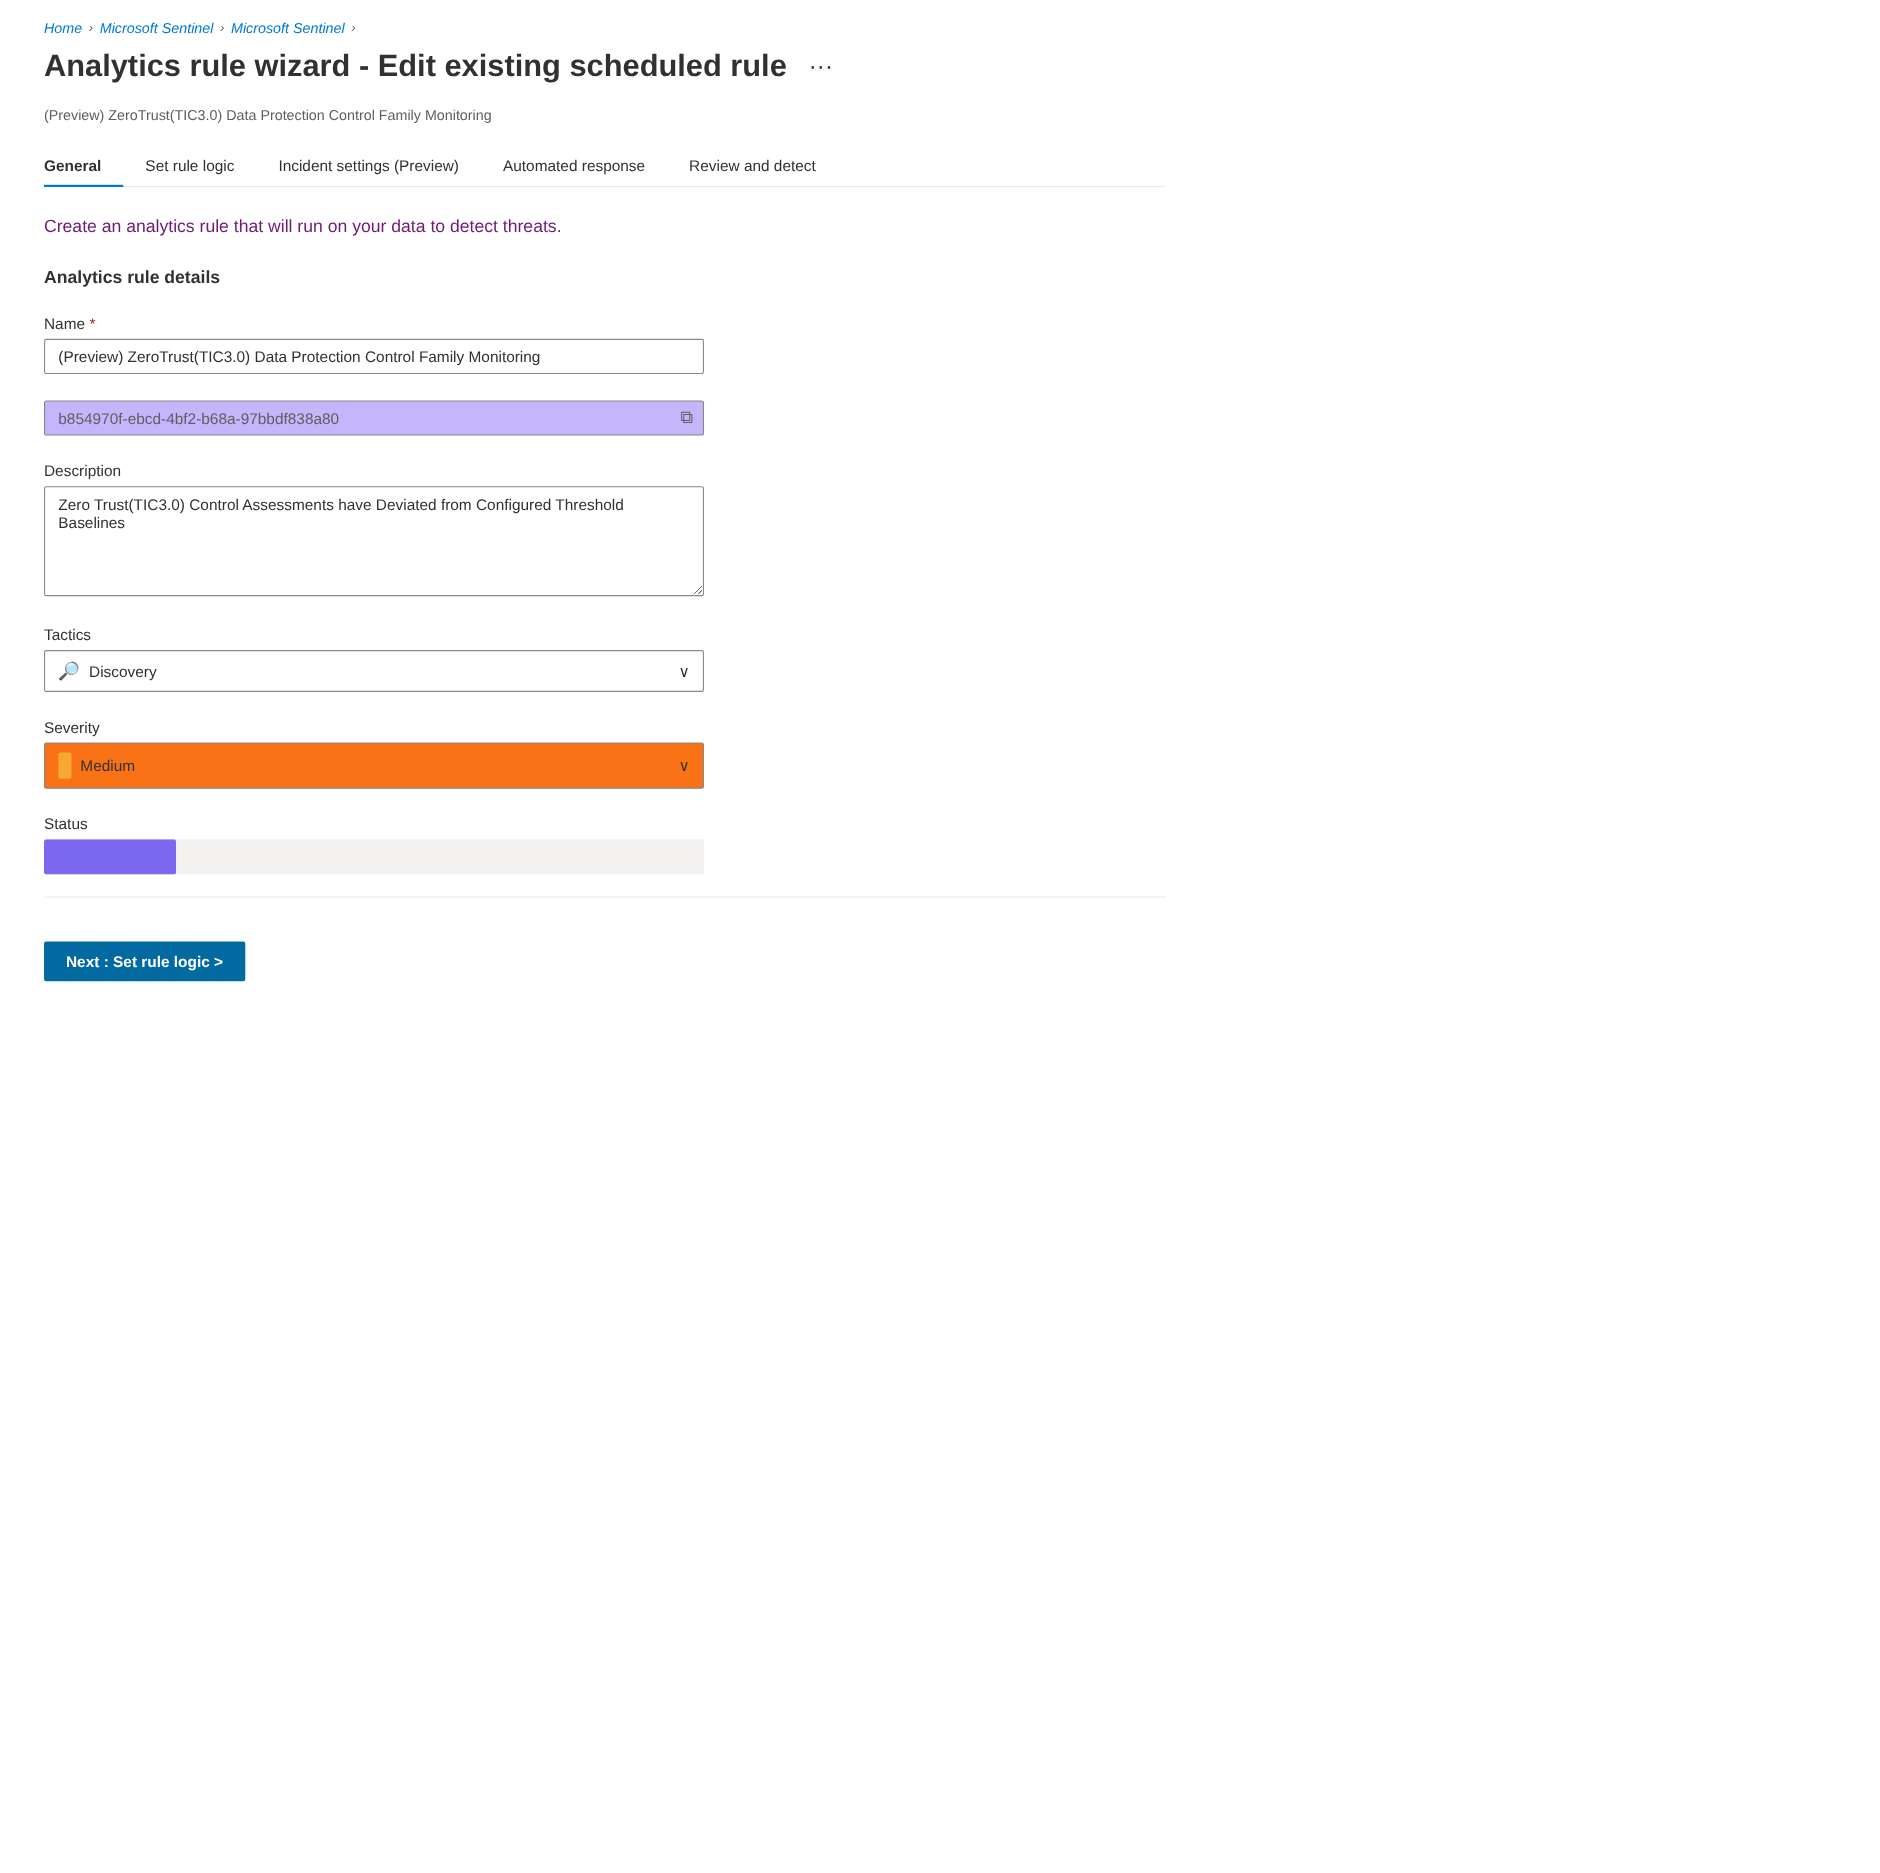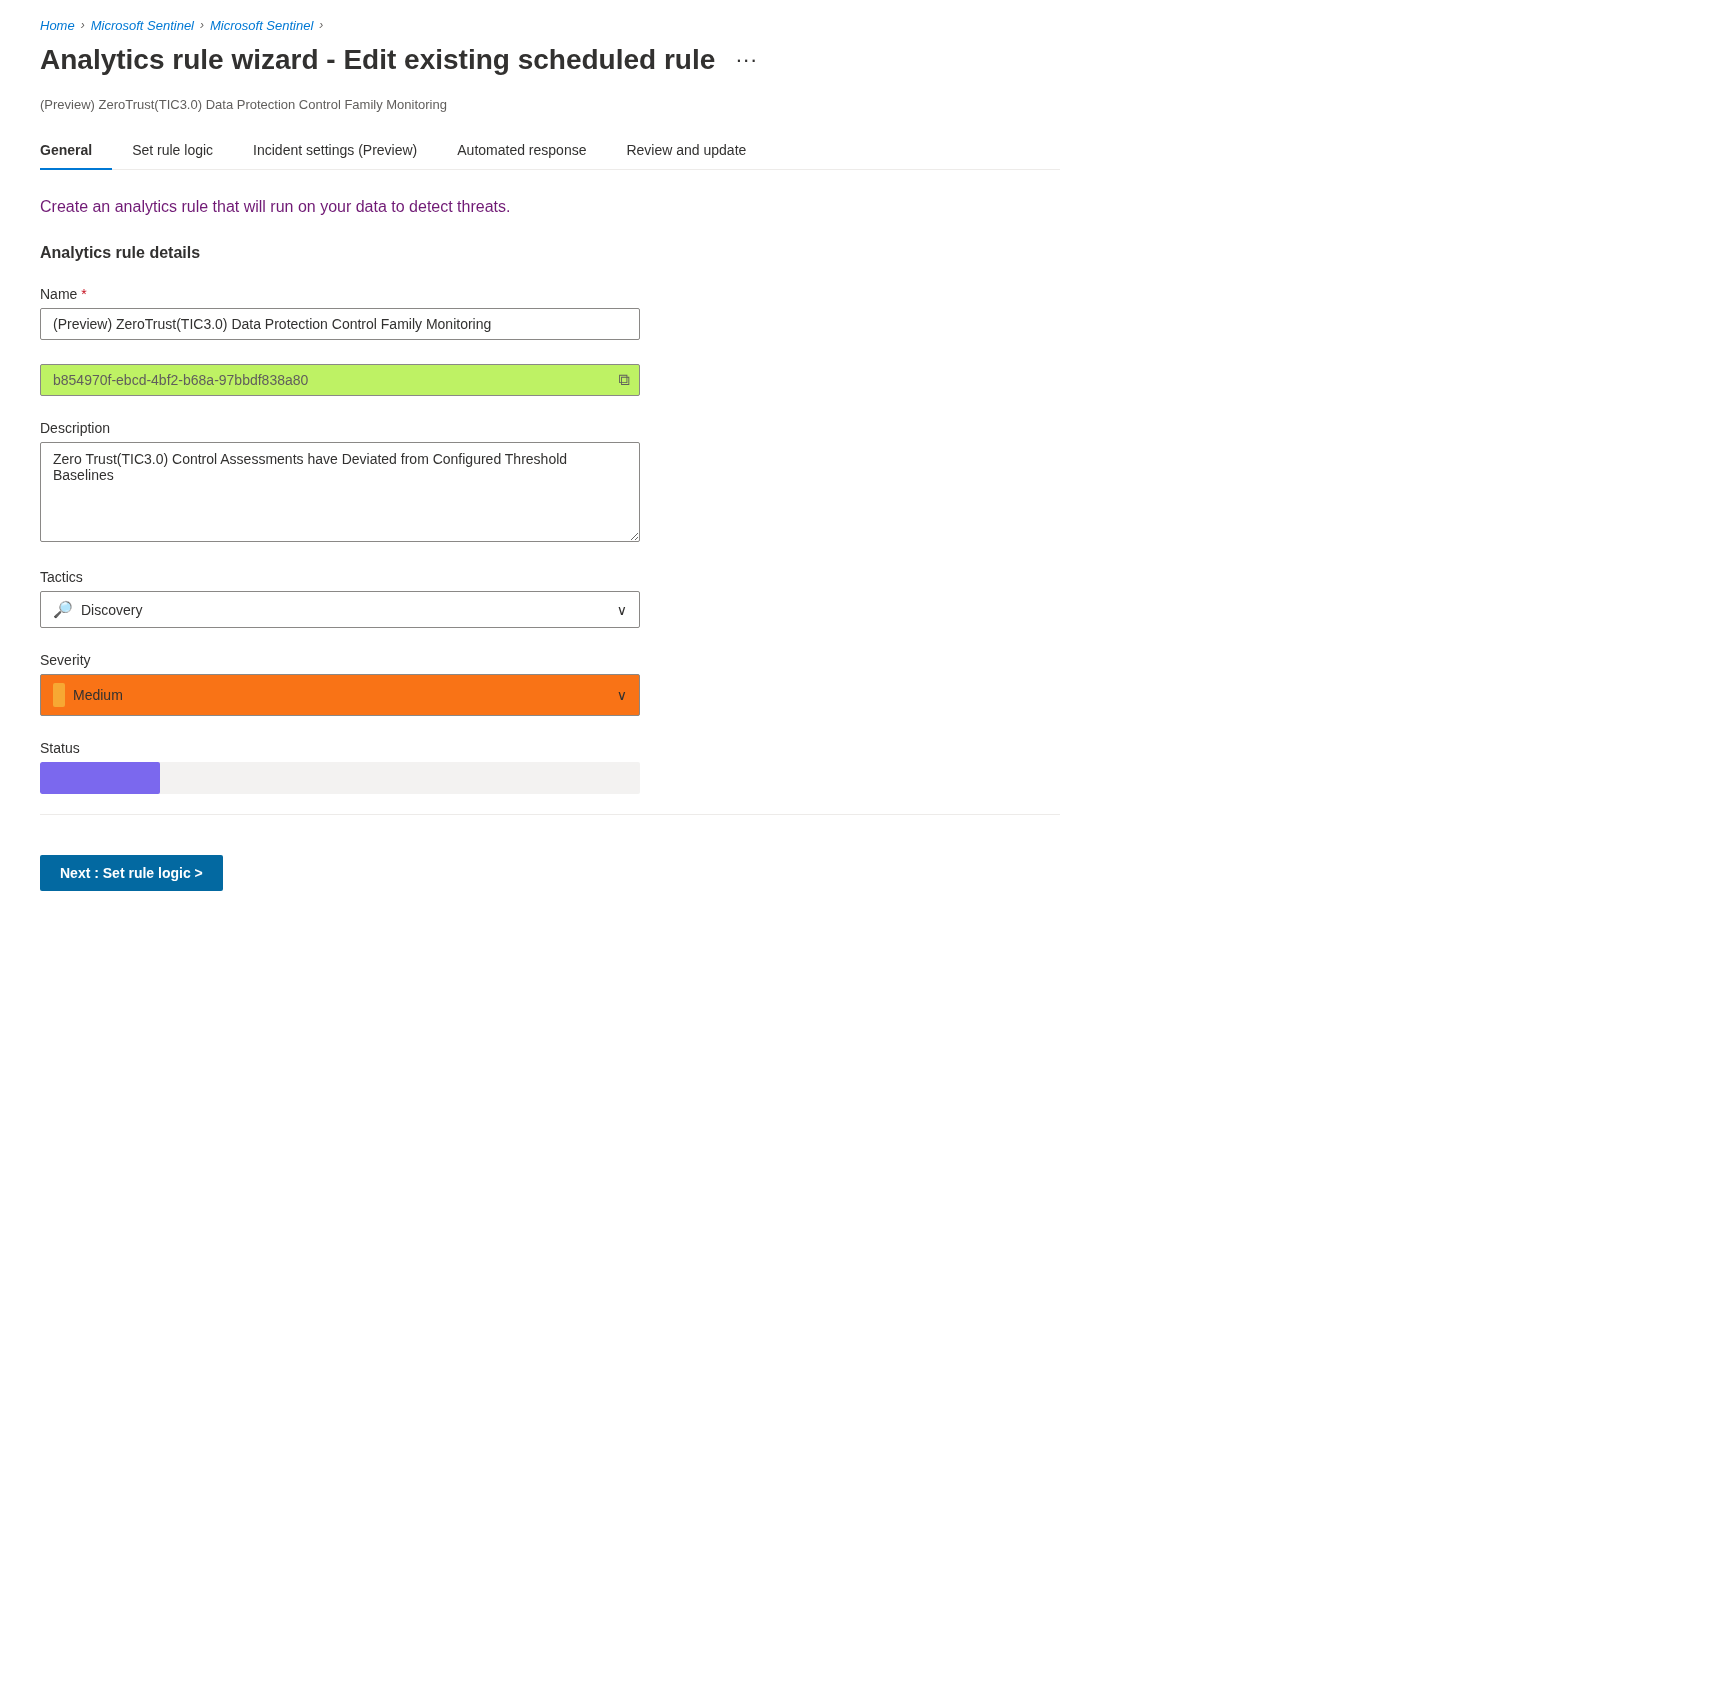--- a/index.html
+++ b/index.html
@@ -129,21 +129,21 @@
       padding: 7px 12px;
       border: 1px solid #8a8886;
       border-radius: 2px;
       font-size: 14px;
       font-family: inherit;
       color: #323130;
       background: #ffffff;
       outline: none;
     }
     .form-input.readonly {
-      background: #bef264;
+      background: #c4b5fd;
       color: #605e5c;
       cursor: default;
     }
     .id-input-wrapper {
       position: relative;
       max-width: 600px;
     }
     .id-input-wrapper .form-input {
       width: 100%;
       padding-right: 40px;
@@ -270,21 +270,21 @@
     <h1 class="page-title">Analytics rule wizard - Edit existing scheduled rule</h1>
     <button class="page-title-menu">···</button>
   </div>
   <div class="page-subtitle">(Preview) ZeroTrust(TIC3.0) Data Protection Control Family Monitoring</div>
 
   <nav class="tabs">
     <button class="tab active">General</button>
     <button class="tab">Set rule logic</button>
     <button class="tab">Incident settings (Preview)</button>
     <button class="tab">Automated response</button>
-    <button class="tab">Review and update</button>
+    <button class="tab">Review and detect</button>
   </nav>
 
   <div class="main-content">
     <p class="intro-text">Create an analytics rule that will run on your data to detect threats.</p>
     <h2 class="section-title">Analytics rule details</h2>
 
     <div class="form-group">
       <div class="form-label">
         <span>Name</span>
         <span class="required-star">*</span>

